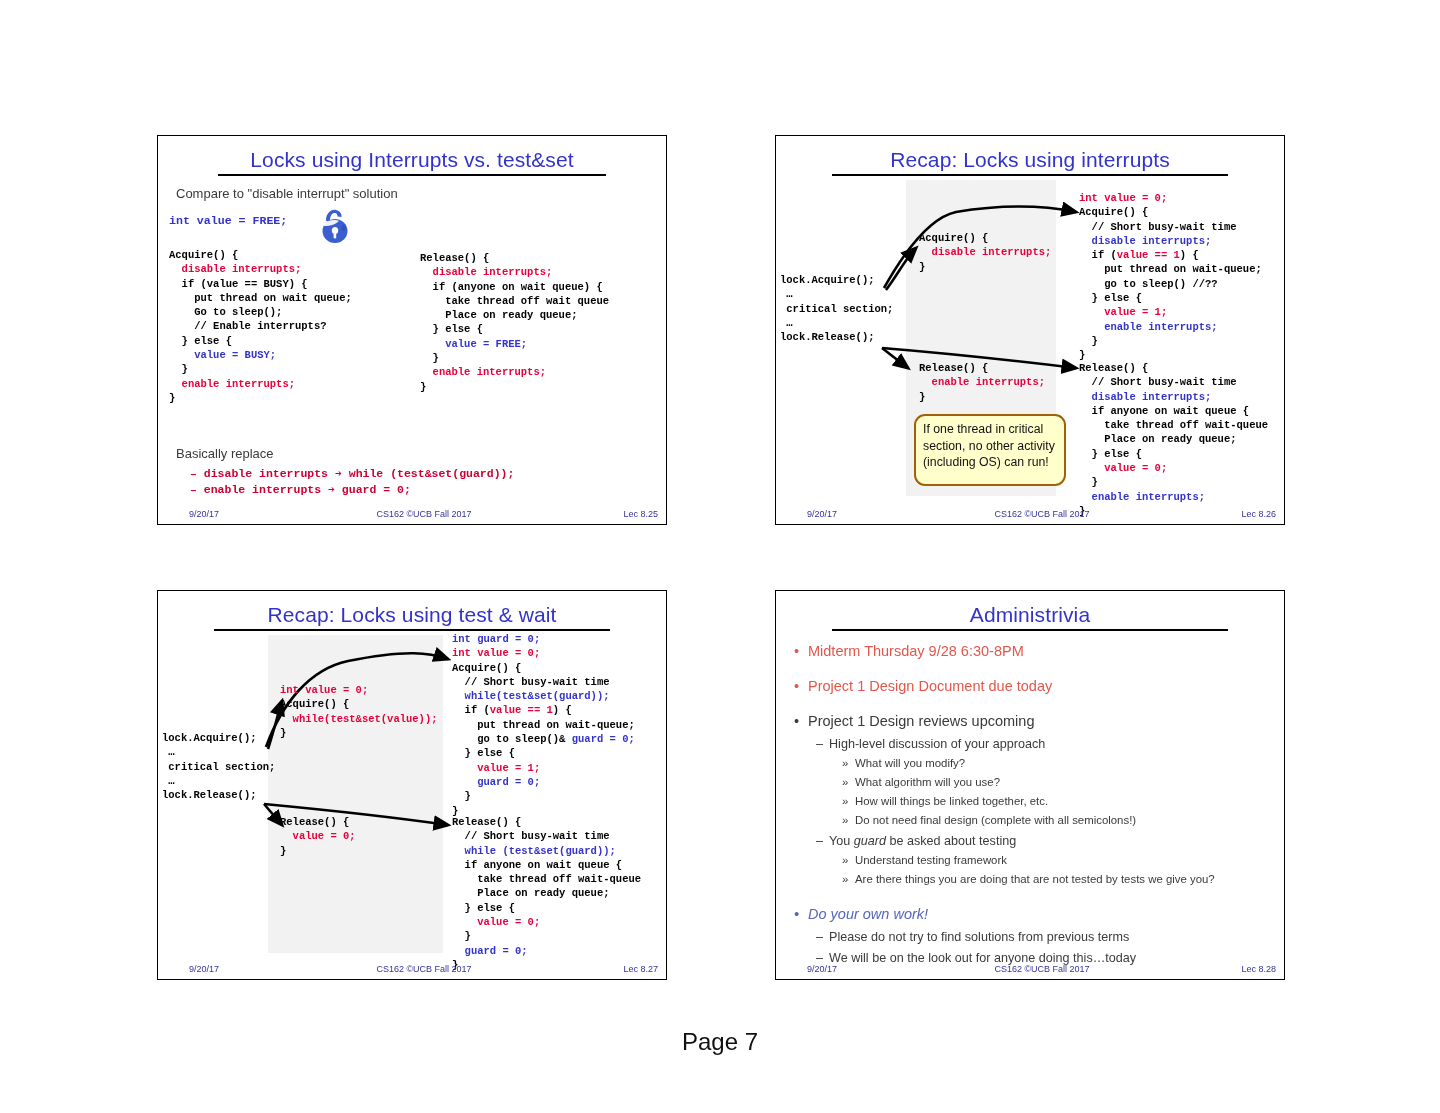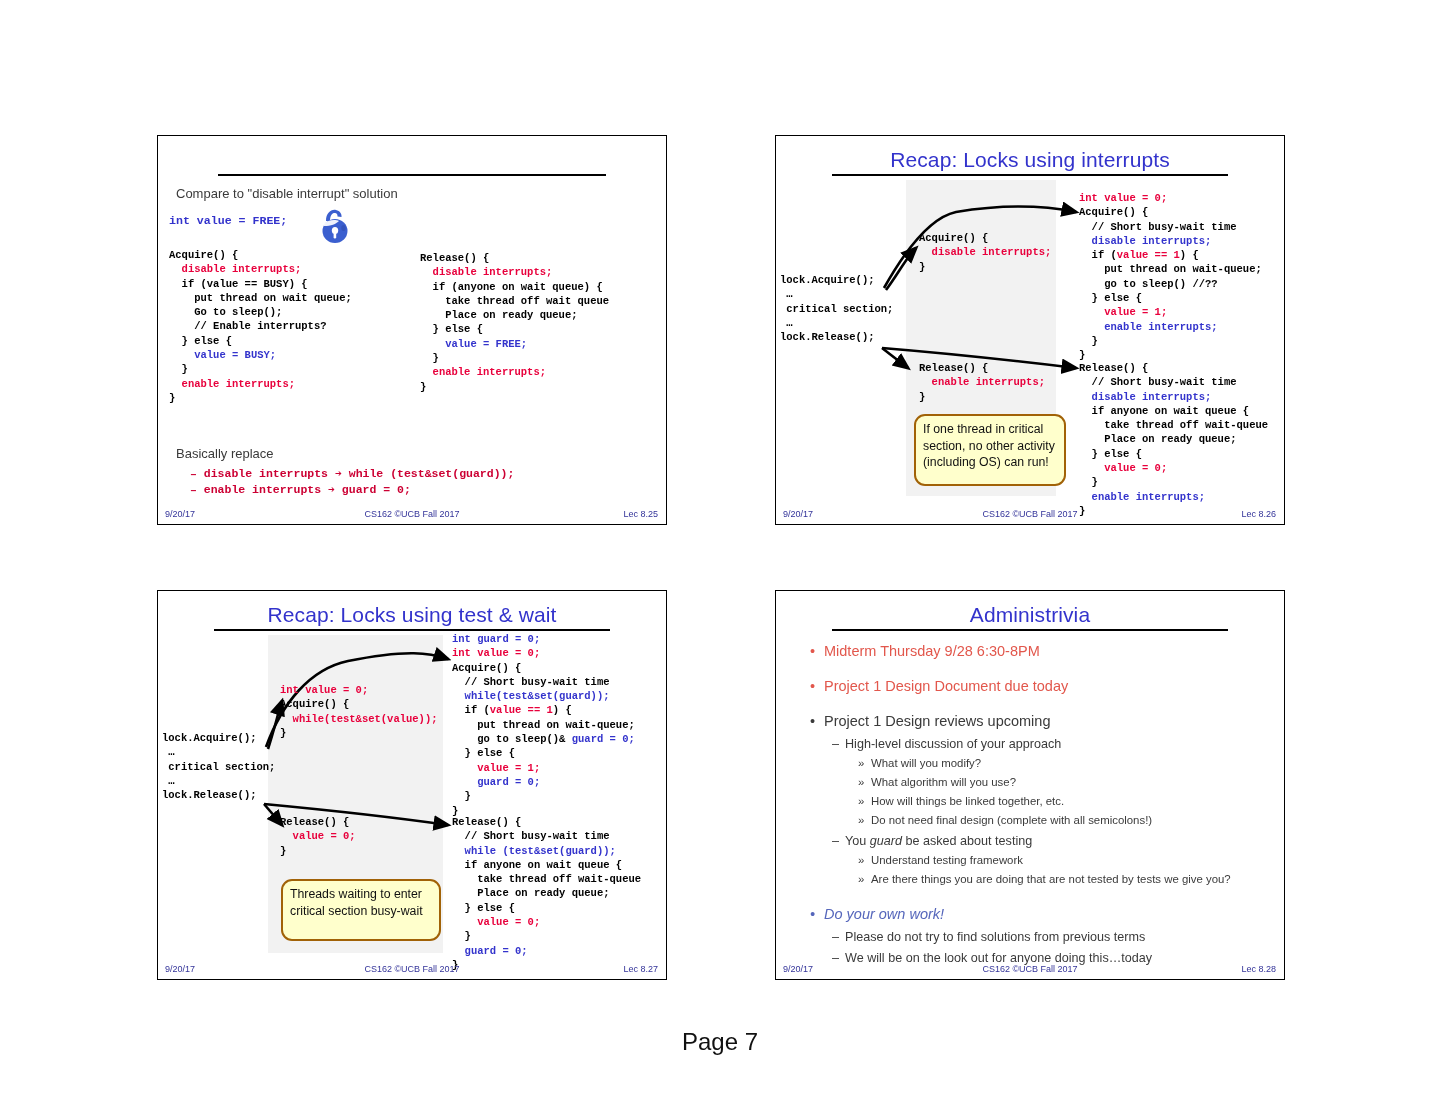--- a/index.html
+++ b/index.html
@@ -37,20 +37,21 @@
     height: 0; border-top: 2.5px solid #000;
   }
 
   .footer-date, .footer-center, .footer-lec {
     position: absolute;
     bottom: 5px;
     font-size: 9px;
     color: #333399;
     font-family: "Liberation Sans", sans-serif;
     white-space: nowrap;
+    margin-left: 24px;
   }
   .footer-date   { left: 7px; }
   .footer-center { left: 0; right: 0; text-align: center; }
   .footer-lec    { right: 8px; }
 
   
   .code {
     position: absolute;
     font-family: "Liberation Mono", monospace;
     font-weight: bold;
@@ -92,21 +93,20 @@
   }
 
   
   .lock-icon { position: absolute; }
 
   
   .bul {
     position: absolute;
     font-family: "Liberation Sans", sans-serif;
     white-space: nowrap;
-    margin-left: 16px;
   }
   .lvl1 { font-size: 14.5px; color: #3a3a3a; }
   .lvl1.red { color: #e2574c; }
   .lvl1.blue { color: #5566bb; font-style: italic; }
   .lvl2 { font-size: 12.6px; color: #3a3a3a; }
   .lvl3 { font-size: 11.4px; color: #3a3a3a; }
   .bul .mk { display: inline-block; width: 14px; }
   .lvl2 .mk { width: 13px; }
   .lvl3 .mk { width: 13px; }
 
@@ -120,20 +120,21 @@
   }
 
   svg.arrows { position: absolute; left: 0; top: 0; overflow: visible; }
 </style>
 </head>
 <body>
 
 <div class="page">
 
   <div class="slide" id="slide-1">
+    <div class="slide-title">Locks using Interrupts vs. test&amp;set</div>
     <div class="title-rule" style="left:60px; right:60px; top:38px;"></div>
 
     <div class="body-text" style="left:18px; top:50px;">Compare to "disable interrupt" solution</div>
 
     <div class="code c-blue" style="left:11px; top:78px; font-size:11.6px;">int value = FREE;</div>
 
     <span class="lock-icon" style="left:155px; top:68px;">
       <svg width="42" height="42" viewBox="0 0 42 42">
         <path d="M13 17 C13 9, 18 5, 23 6 C27 7, 29 10, 28.5 13 L24.5 12.4 C24.8 10.6, 23.6 9.3, 22 9.1 C19.4 8.8, 17 11.4, 17 17 Z" fill="#3b5fcf"></path>
         <ellipse cx="22" cy="27" rx="12.5" ry="12" fill="#3b5fcf"></ellipse>
@@ -203,21 +204,20 @@
       <path d="M106,213 C180,220 248,228 290,234" stroke="#000" stroke-width="2.6" fill="none" marker-end="url(#ah3)"></path>
       <path d="M106,213 C112,220 118,227 124,234" stroke="#000" stroke-width="2.6" fill="none" marker-end="url(#ah3)"></path>
     </svg>
 
     <div class="code" id="s3-left" style="left:4px; top:140px;"><div>lock.Acquire();</div><div> …</div><div> critical section;</div><div> …</div><div>lock.Release();</div></div>
     <div class="code" id="s3-midacq" style="left:122px; top:92px;"><div class="c-red">int value = 0;</div><div class="c-blk">Acquire() {</div><div class="c-red">  while(test&amp;set(value));</div><div class="c-blk">}</div></div>
     <div class="code" id="s3-midrel" style="left:122px; top:224px;"><div class="c-blk">Release() {</div><div class="c-red">  value = 0;</div><div class="c-blk">}</div></div>
     <div class="code" id="s3-rightacq" style="left:294px; top:41px;"><div class="c-blue">int guard = 0;</div><div class="c-red">int value = 0;</div><div class="c-blk">Acquire() {</div><div class="c-blk">  // Short busy-wait time</div><div class="c-blue">  while(test&amp;set(guard));</div><div><span class="c-blk">  if (</span><span class="c-red">value == 1</span><span class="c-blk">) {</span></div><div class="c-blk">    put thread on wait-queue;</div><div><span class="c-blk">    go to sleep()&amp; </span><span class="c-blue">guard = 0;</span></div><div class="c-blk">  } else {</div><div class="c-red">    value = 1;</div><div class="c-blue">    guard = 0;</div><div class="c-blk">  }</div><div class="c-blk">}</div></div>
     <div class="code" id="s3-rightrel" style="left:294px; top:224px;"><div class="c-blk">Release() {</div><div class="c-blk">  // Short busy-wait time</div><div class="c-blue">  while (test&amp;set(guard));</div><div class="c-blk">  if anyone on wait queue {</div><div class="c-blk">    take thread off wait-queue</div><div class="c-blk">    Place on ready queue;</div><div class="c-blk">  } else {</div><div class="c-red">    value = 0;</div><div class="c-blk">  }</div><div class="c-blue">  guard = 0;</div><div class="c-blk">}</div></div>
 
-    <div class="callout" style="left:123px; top:288px; width:160px; height:62px;">Threads waiting to enter critical section busy-wait</div>
 
     <div class="footer-date">9/20/17</div>
     <div class="footer-center">CS162 ©UCB Fall 2017</div>
     <div class="footer-lec">Lec 8.27</div>
   </div>
 
   <div class="slide" id="slide-4">
     <div class="slide-title">Administrivia</div>
     <div class="title-rule" style="left:56px; right:56px; top:38px;"></div>
 

